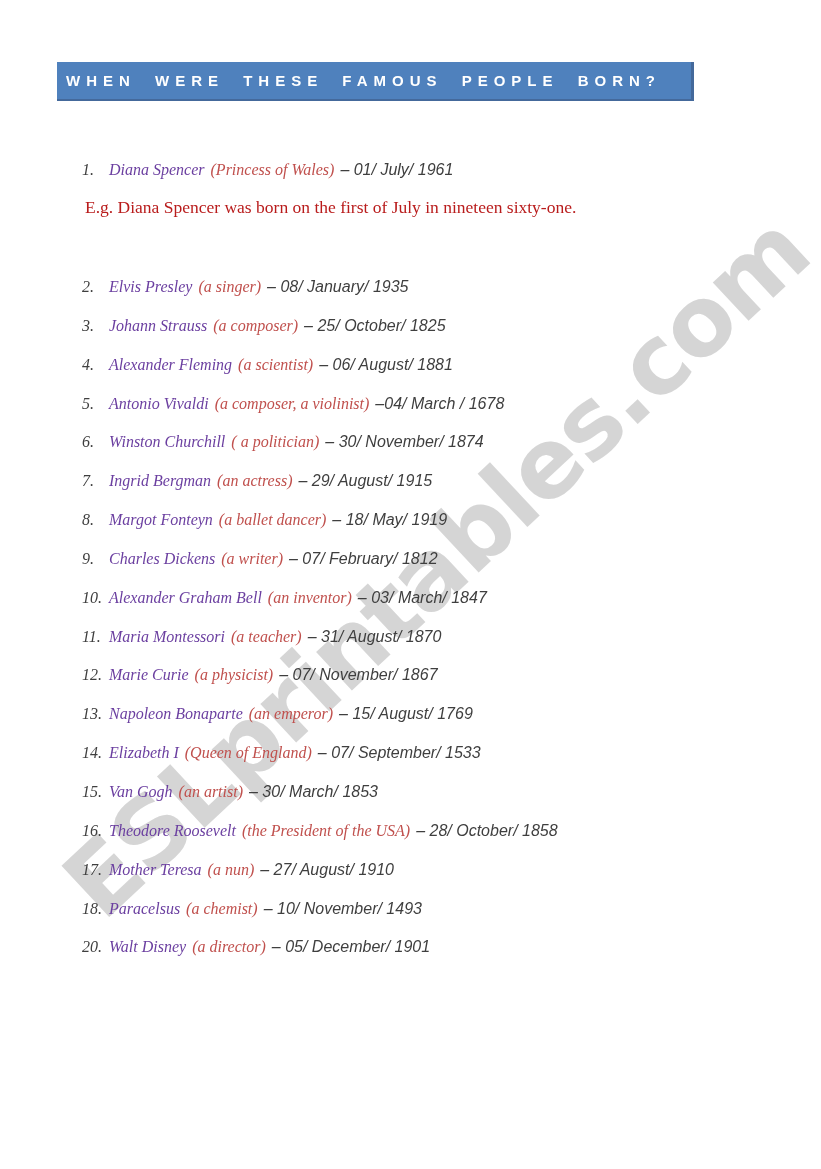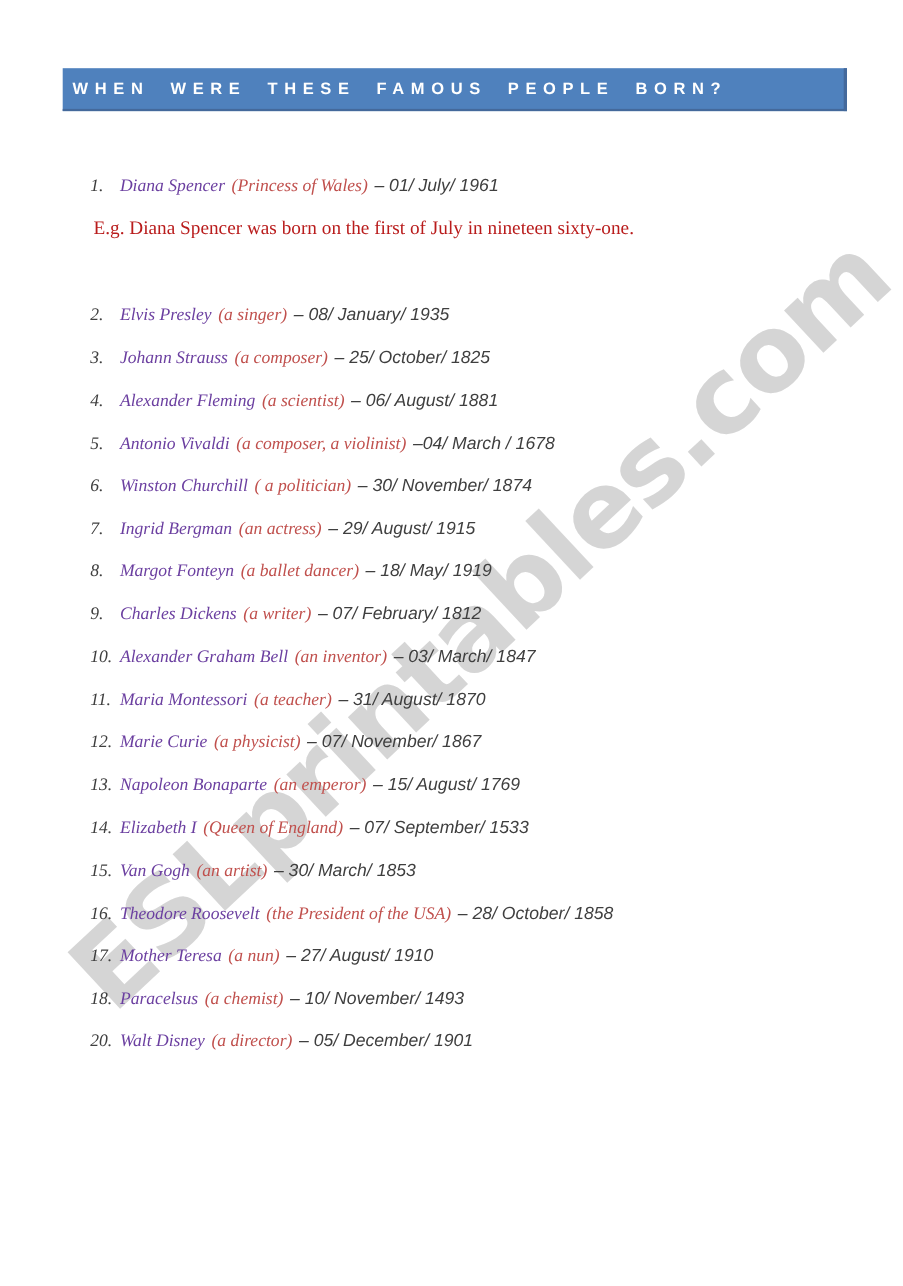--- a/index.html
+++ b/index.html
@@ -37,21 +37,21 @@
     z-index: 0;
     user-select: none;
   }
 
   .content { position: absolute; inset: 0; z-index: 1; }
 
   .banner {
     position: absolute;
     left: 57px;
     top: 62px;
-    width: 713px;
+    width: 637px;
     height: 39px;
     background: var(--banner-bg);
     border-right: 3px solid var(--banner-edge);
     border-bottom: 2px solid var(--banner-edge);
     display: flex;
     align-items: center;
   }
   .banner-title {
     color: var(--banner-text);
     font-family: "Liberation Sans", sans-serif;

